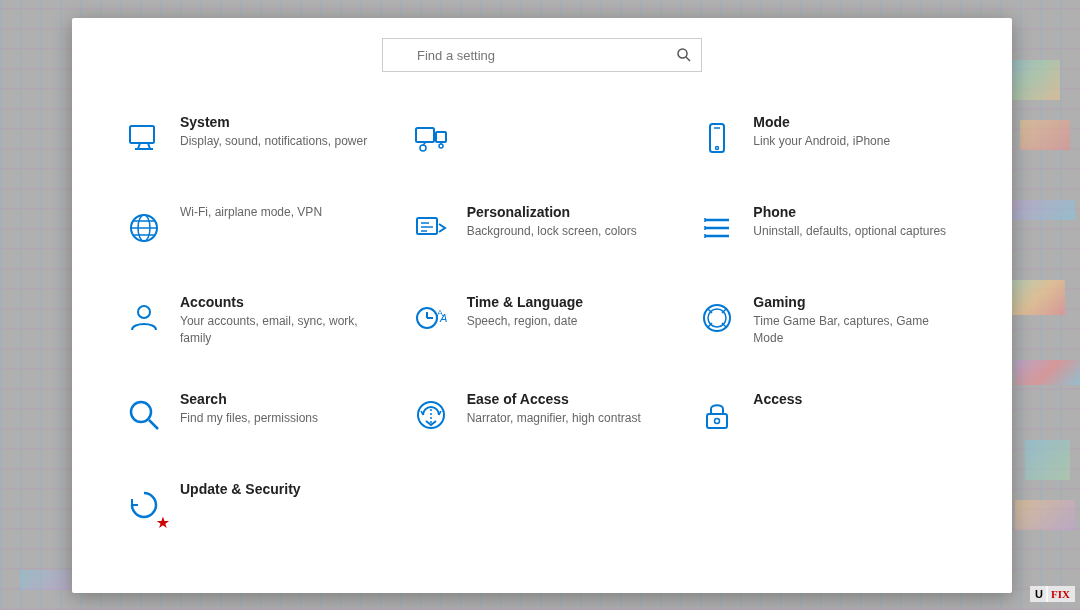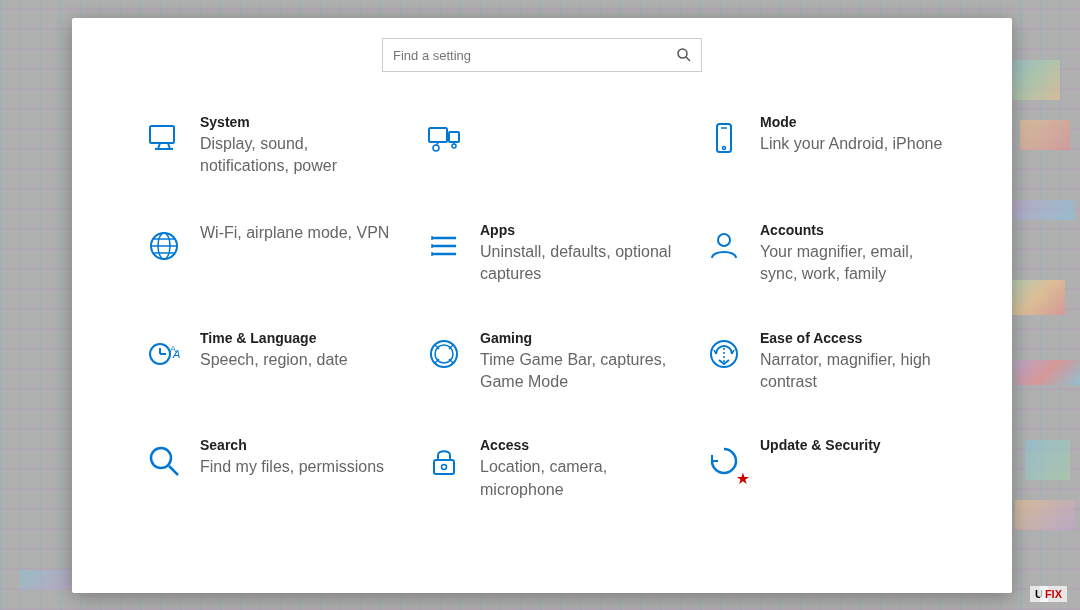--- a/index.html
+++ b/index.html
@@ -44,20 +44,21 @@
       padding: 20px 0 10px 0;
     }
 
     .search-box {
       display: flex;
       align-items: center;
       border: 1px solid #ccc;
       width: 320px;
       height: 34px;
       background: #fff;
+      padding-left: 24px;
     }
 
     .search-input {
       flex: 1;
       border: none;
       outline: none;
       padding: 0 10px;
       font-size: 13px;
       color: #555;
       background: transparent;
@@ -71,21 +72,21 @@
       justify-content: center;
       cursor: pointer;
       color: #555;
       font-size: 14px;
     }
 
     .settings-grid {
       display: grid;
       grid-template-columns: repeat(3, 1fr);
       gap: 0;
-      padding: 10px 40px 20px 60px;
+      padding: 10px 40px 20px 40px;
     }
 
     .setting-item {
       display: flex;
       align-items: flex-start;
       padding: 22px 20px 22px 10px;
       cursor: pointer;
       border-radius: 2px;
       transition: background 0.15s;
     }
@@ -112,42 +113,43 @@
     }
 
     .setting-title {
       font-size: 14px;
       font-weight: 600;
       color: #222;
       margin-bottom: 3px;
     }
 
     .setting-desc {
-      font-size: 16px;
+      font-size: 12px;
       color: #666;
       line-height: 1.4;
     }
 
     
     .corner-badge {
       position: absolute;
       bottom: 8px;
       font-size: 11px;
       font-weight: bold;
       padding: 2px 5px;
     }
     .badge-u {
       right: 32px;
       color: #000;
       background: rgba(255,255,255,0.7);
     }
     .badge-fix {
-      right: 13px;
+      right: 5px;
       color: #cc0000;
       background: rgba(255,255,255,0.7);
+      font-family: Liberation Serif, serif;
     }
 
     
     .star-overlay {
       position: absolute;
       bottom: -4px;
       right: -4px;
       color: #cc0000;
       font-size: 16px;
       line-height: 1;
@@ -235,48 +237,63 @@
           <line x1="5" y1="18" x2="31" y2="18" stroke="#0078d4" stroke-width="1.5"></line>
           <line x1="7" y1="11" x2="29" y2="11" stroke="#0078d4" stroke-width="1.5"></line>
           <line x1="7" y1="25" x2="29" y2="25" stroke="#0078d4" stroke-width="1.5"></line>
         </svg>
       </div>
       <div class="setting-text">
         <div class="setting-desc">Wi-Fi, airplane mode, VPN</div>
       </div>
     </div>
 
+    <div class="setting-item">
+      <div class="setting-icon icon-wrapper">
+        <svg viewBox="0 0 36 36" fill="none" xmlns="http://www.w3.org/2000/svg">
+          <rect x="4" y="8" width="20" height="16" rx="1.5" stroke="#0078d4" stroke-width="2" fill="none"></rect>
+          <path d="M26 14 L32 18 L26 22" stroke="#0078d4" stroke-width="2" fill="none"></path>
+          <line x1="8" y1="13" x2="16" y2="13" stroke="#0078d4" stroke-width="1.5"></line>
+          <line x1="8" y1="17" x2="20" y2="17" stroke="#0078d4" stroke-width="1.5"></line>
+          <line x1="8" y1="21" x2="14" y2="21" stroke="#0078d4" stroke-width="1.5"></line>
+        </svg>
+      </div>
+      <div class="setting-text">
+        <div class="setting-title">Personalization</div>
+        <div class="setting-desc">Background, lock screen, colors</div>
+      </div>
+    </div>
 
     <div class="setting-item">
       <div class="setting-icon icon-wrapper">
         <svg viewBox="0 0 36 36" fill="none" xmlns="http://www.w3.org/2000/svg">
           <line x1="6" y1="10" x2="30" y2="10" stroke="#0078d4" stroke-width="2.5"></line>
           <line x1="6" y1="18" x2="30" y2="18" stroke="#0078d4" stroke-width="2.5"></line>
           <line x1="6" y1="26" x2="30" y2="26" stroke="#0078d4" stroke-width="2.5"></line>
           <line x1="6" y1="8" x2="6" y2="12" stroke="#0078d4" stroke-width="1.5"></line>
           <line x1="6" y1="16" x2="6" y2="20" stroke="#0078d4" stroke-width="1.5"></line>
           <line x1="6" y1="24" x2="6" y2="28" stroke="#0078d4" stroke-width="1.5"></line>
         </svg>
       </div>
       <div class="setting-text">
-        <div class="setting-title">Apps</div>
+        <div class="setting-title">Phone</div>
         <div class="setting-desc">Uninstall, defaults, optional captures</div>
       </div>
     </div>
 
     <div class="setting-item">
       <div class="setting-icon icon-wrapper">
         <svg viewBox="0 0 36 36" fill="none" xmlns="http://www.w3.org/2000/svg">
           <circle cx="18" cy="12" r="6" stroke="#0078d4" stroke-width="2" fill="none"></circle>
           <path d="M6 30 C6 22 30 22 30 30" stroke="#0078d4" stroke-width="2" fill="none"></path>
         </svg>
       </div>
       <div class="setting-text">
         <div class="setting-title">Accounts</div>
-        <div class="setting-desc">Your magnifier, email, sync, work, family</div>
+        <div class="setting-desc">Your accounts, email, sync, work, family</div>
       </div>
     </div>
 
     <div class="setting-item">
       <div class="setting-icon icon-wrapper">
         <svg viewBox="0 0 36 36" fill="none" xmlns="http://www.w3.org/2000/svg">
           <circle cx="14" cy="18" r="10" stroke="#0078d4" stroke-width="2" fill="none"></circle>
           <line x1="14" y1="12" x2="14" y2="18" stroke="#0078d4" stroke-width="2"></line>
           <line x1="14" y1="18" x2="20" y2="18" stroke="#0078d4" stroke-width="2"></line>
           <text x="24" y="16" font-size="9" fill="#0078d4" font-family="Arial">A</text>
@@ -302,57 +319,56 @@
       </div>
       <div class="setting-text">
         <div class="setting-title">Gaming</div>
         <div class="setting-desc">Time Game Bar, captures, Game Mode</div>
       </div>
     </div>
 
     <div class="setting-item">
       <div class="setting-icon icon-wrapper">
         <svg viewBox="0 0 36 36" fill="none" xmlns="http://www.w3.org/2000/svg">
+          <circle cx="15" cy="15" r="10" stroke="#0078d4" stroke-width="2.5" fill="none"></circle>
+          <line x1="23" y1="23" x2="32" y2="32" stroke="#0078d4" stroke-width="2.5"></line>
+        </svg>
+      </div>
+      <div class="setting-text">
+        <div class="setting-title">Search</div>
+        <div class="setting-desc">Find my files, permissions</div>
+      </div>
+    </div>
+
+    <div class="setting-item">
+      <div class="setting-icon icon-wrapper">
+        <svg viewBox="0 0 36 36" fill="none" xmlns="http://www.w3.org/2000/svg">
           <circle cx="18" cy="18" r="13" stroke="#0078d4" stroke-width="2" fill="none"></circle>
           <path d="M10 18 A8 8 0 0 1 26 18" stroke="#0078d4" stroke-width="2" fill="none"></path>
           <path d="M10 18 L8 14 M26 18 L28 14" stroke="#0078d4" stroke-width="1.5"></path>
           <path d="M13 24 L18 28 L23 24" stroke="#0078d4" stroke-width="2" fill="none"></path>
           <line x1="18" y1="12" x2="18" y2="28" stroke="#0078d4" stroke-width="1.5" stroke-dasharray="2,2"></line>
         </svg>
       </div>
       <div class="setting-text">
         <div class="setting-title">Ease of Access</div>
         <div class="setting-desc">Narrator, magnifier, high contrast</div>
       </div>
     </div>
 
     <div class="setting-item">
       <div class="setting-icon icon-wrapper">
         <svg viewBox="0 0 36 36" fill="none" xmlns="http://www.w3.org/2000/svg">
-          <circle cx="15" cy="15" r="10" stroke="#0078d4" stroke-width="2.5" fill="none"></circle>
-          <line x1="23" y1="23" x2="32" y2="32" stroke="#0078d4" stroke-width="2.5"></line>
-        </svg>
-      </div>
-      <div class="setting-text">
-        <div class="setting-title">Search</div>
-        <div class="setting-desc">Find my files, permissions</div>
-      </div>
-    </div>
-
-    <div class="setting-item">
-      <div class="setting-icon icon-wrapper">
-        <svg viewBox="0 0 36 36" fill="none" xmlns="http://www.w3.org/2000/svg">
           <rect x="8" y="17" width="20" height="14" rx="2" stroke="#0078d4" stroke-width="2" fill="none"></rect>
           <path d="M12 17 L12 12 C12 7 24 7 24 12 L24 17" stroke="#0078d4" stroke-width="2" fill="none"></path>
           <circle cx="18" cy="24" r="2.5" stroke="#0078d4" stroke-width="1.5" fill="none"></circle>
         </svg>
       </div>
       <div class="setting-text">
         <div class="setting-title">Access</div>
-        <div class="setting-desc">Location, camera, microphone</div>
       </div>
     </div>
 
     <div class="setting-item">
       <div class="setting-icon icon-wrapper">
         <svg viewBox="0 0 36 36" fill="none" xmlns="http://www.w3.org/2000/svg">
           <path d="M18 6 A12 12 0 1 1 6 18" stroke="#0078d4" stroke-width="2.5" fill="none"></path>
           <path d="M6 12 L6 18 L12 18" stroke="#0078d4" stroke-width="2" fill="none"></path>
         </svg>
         <span class="star-overlay">★</span>

